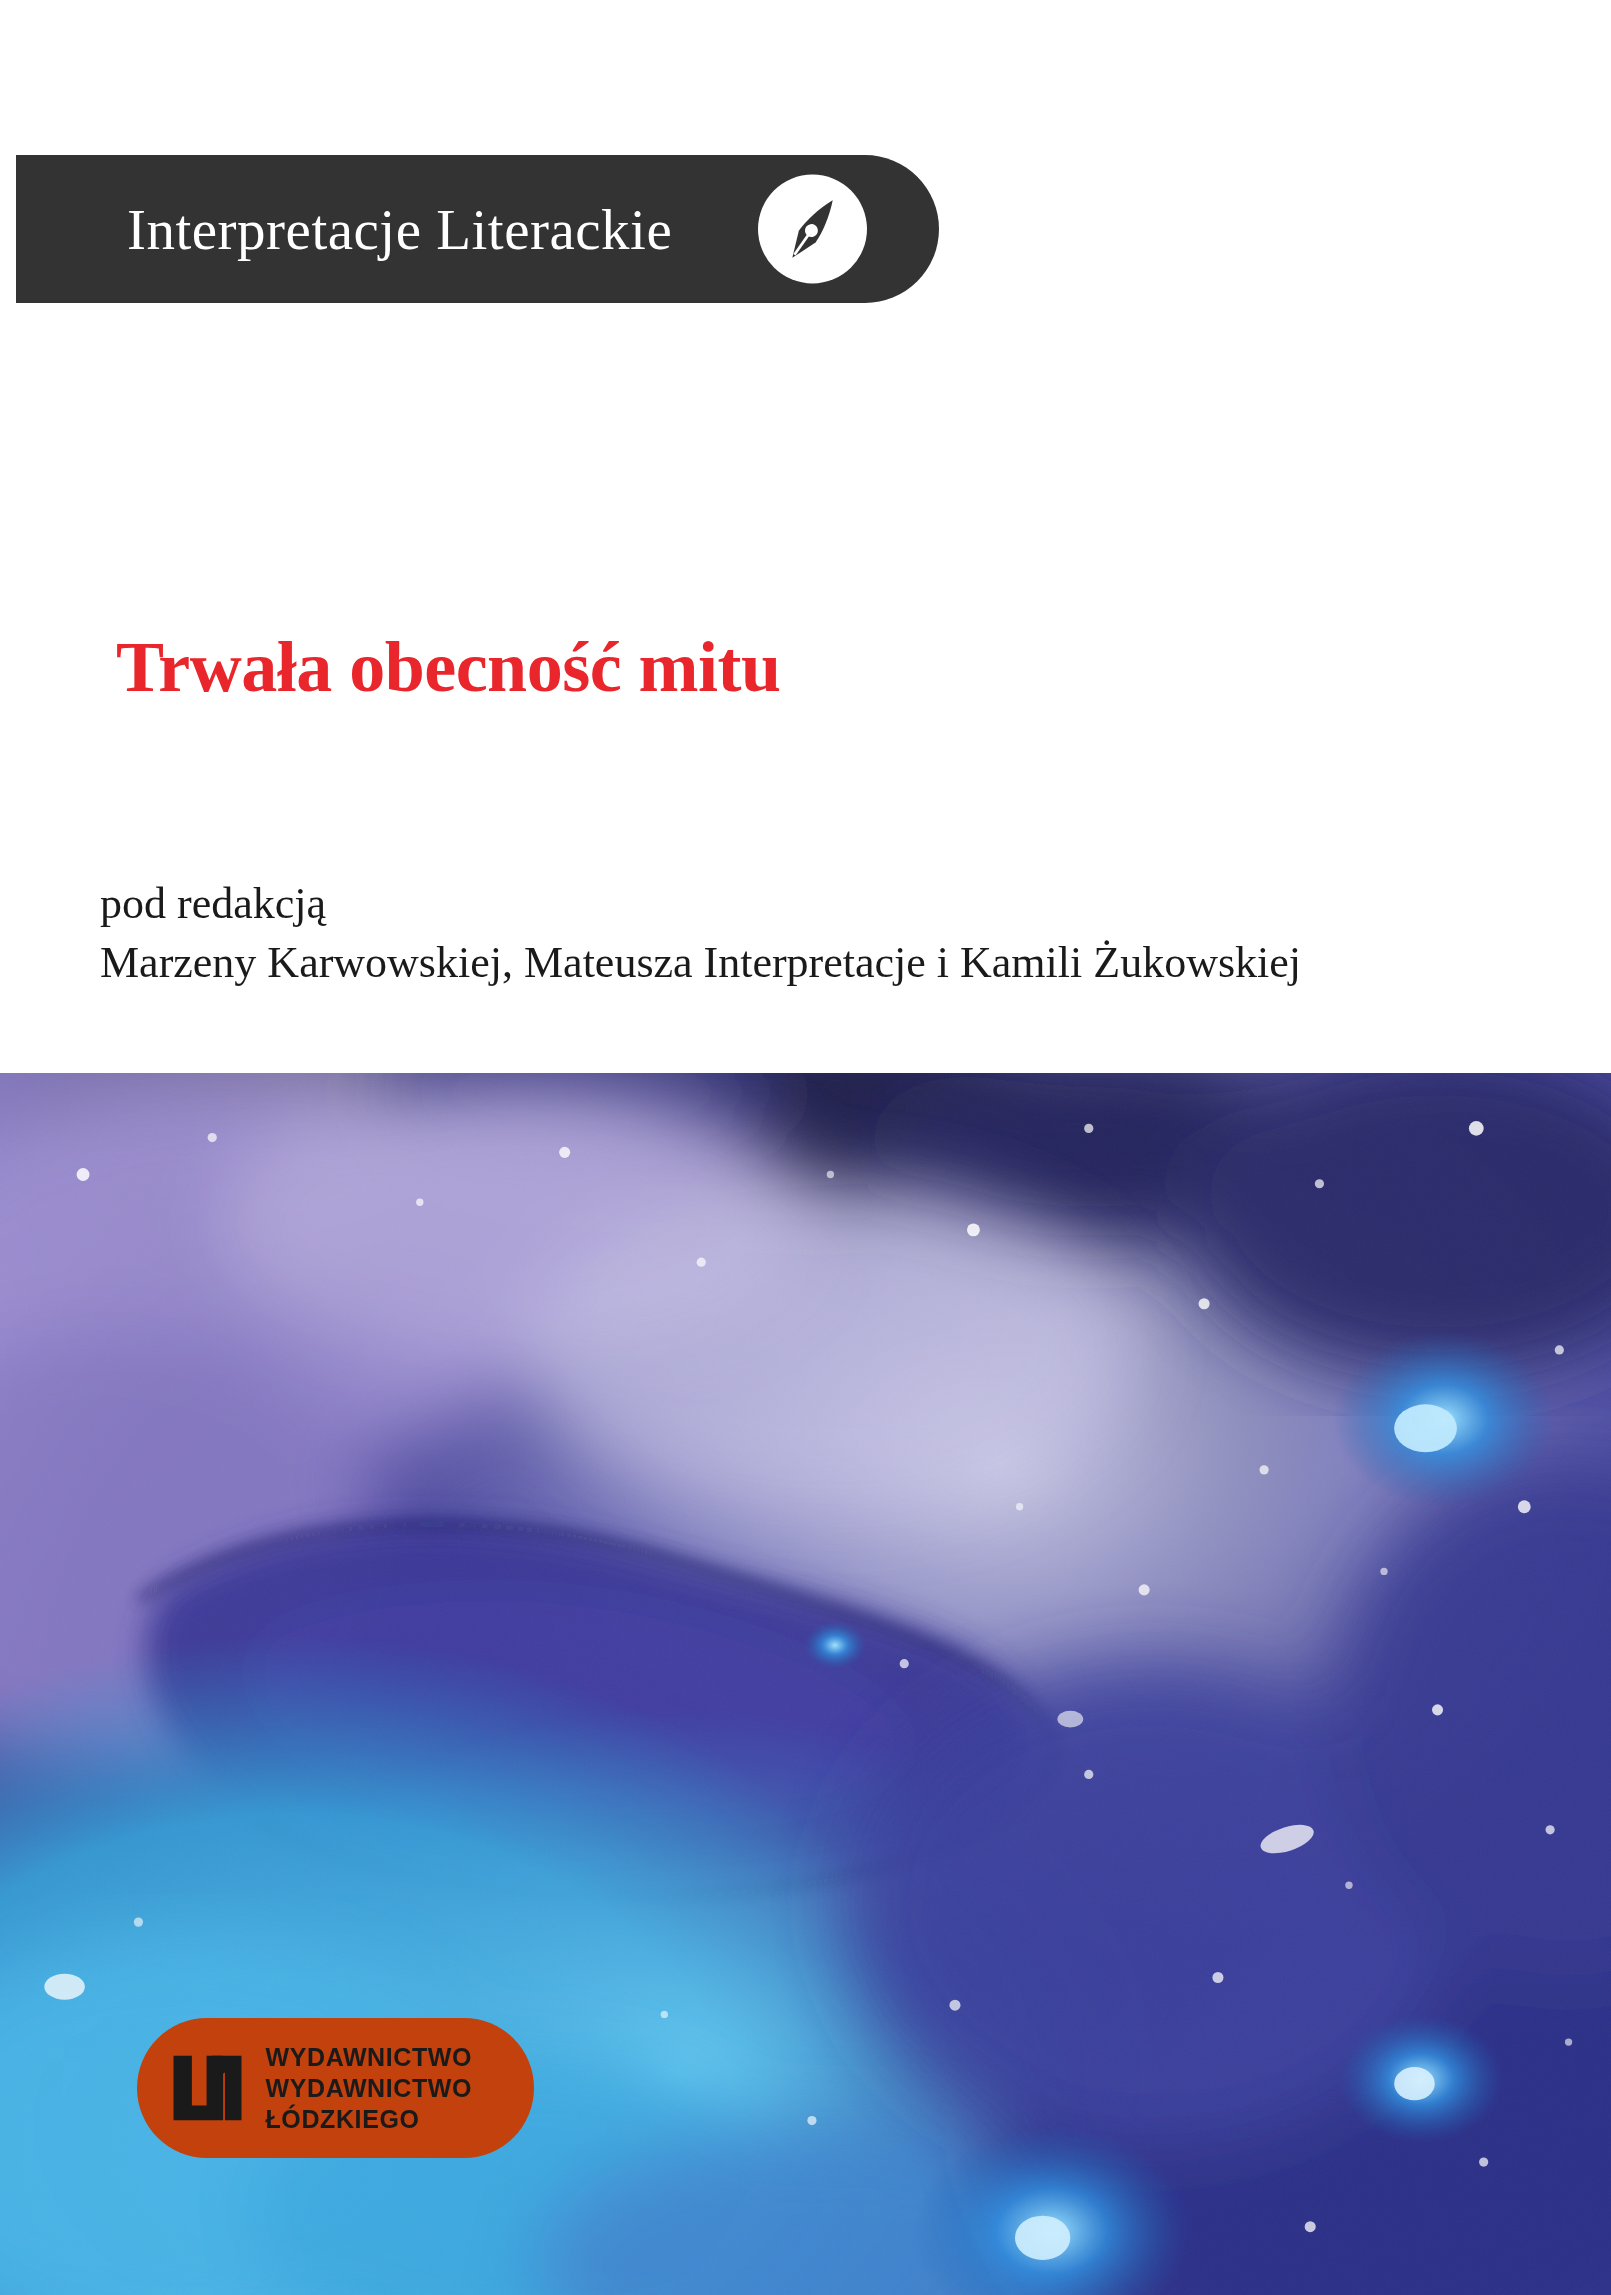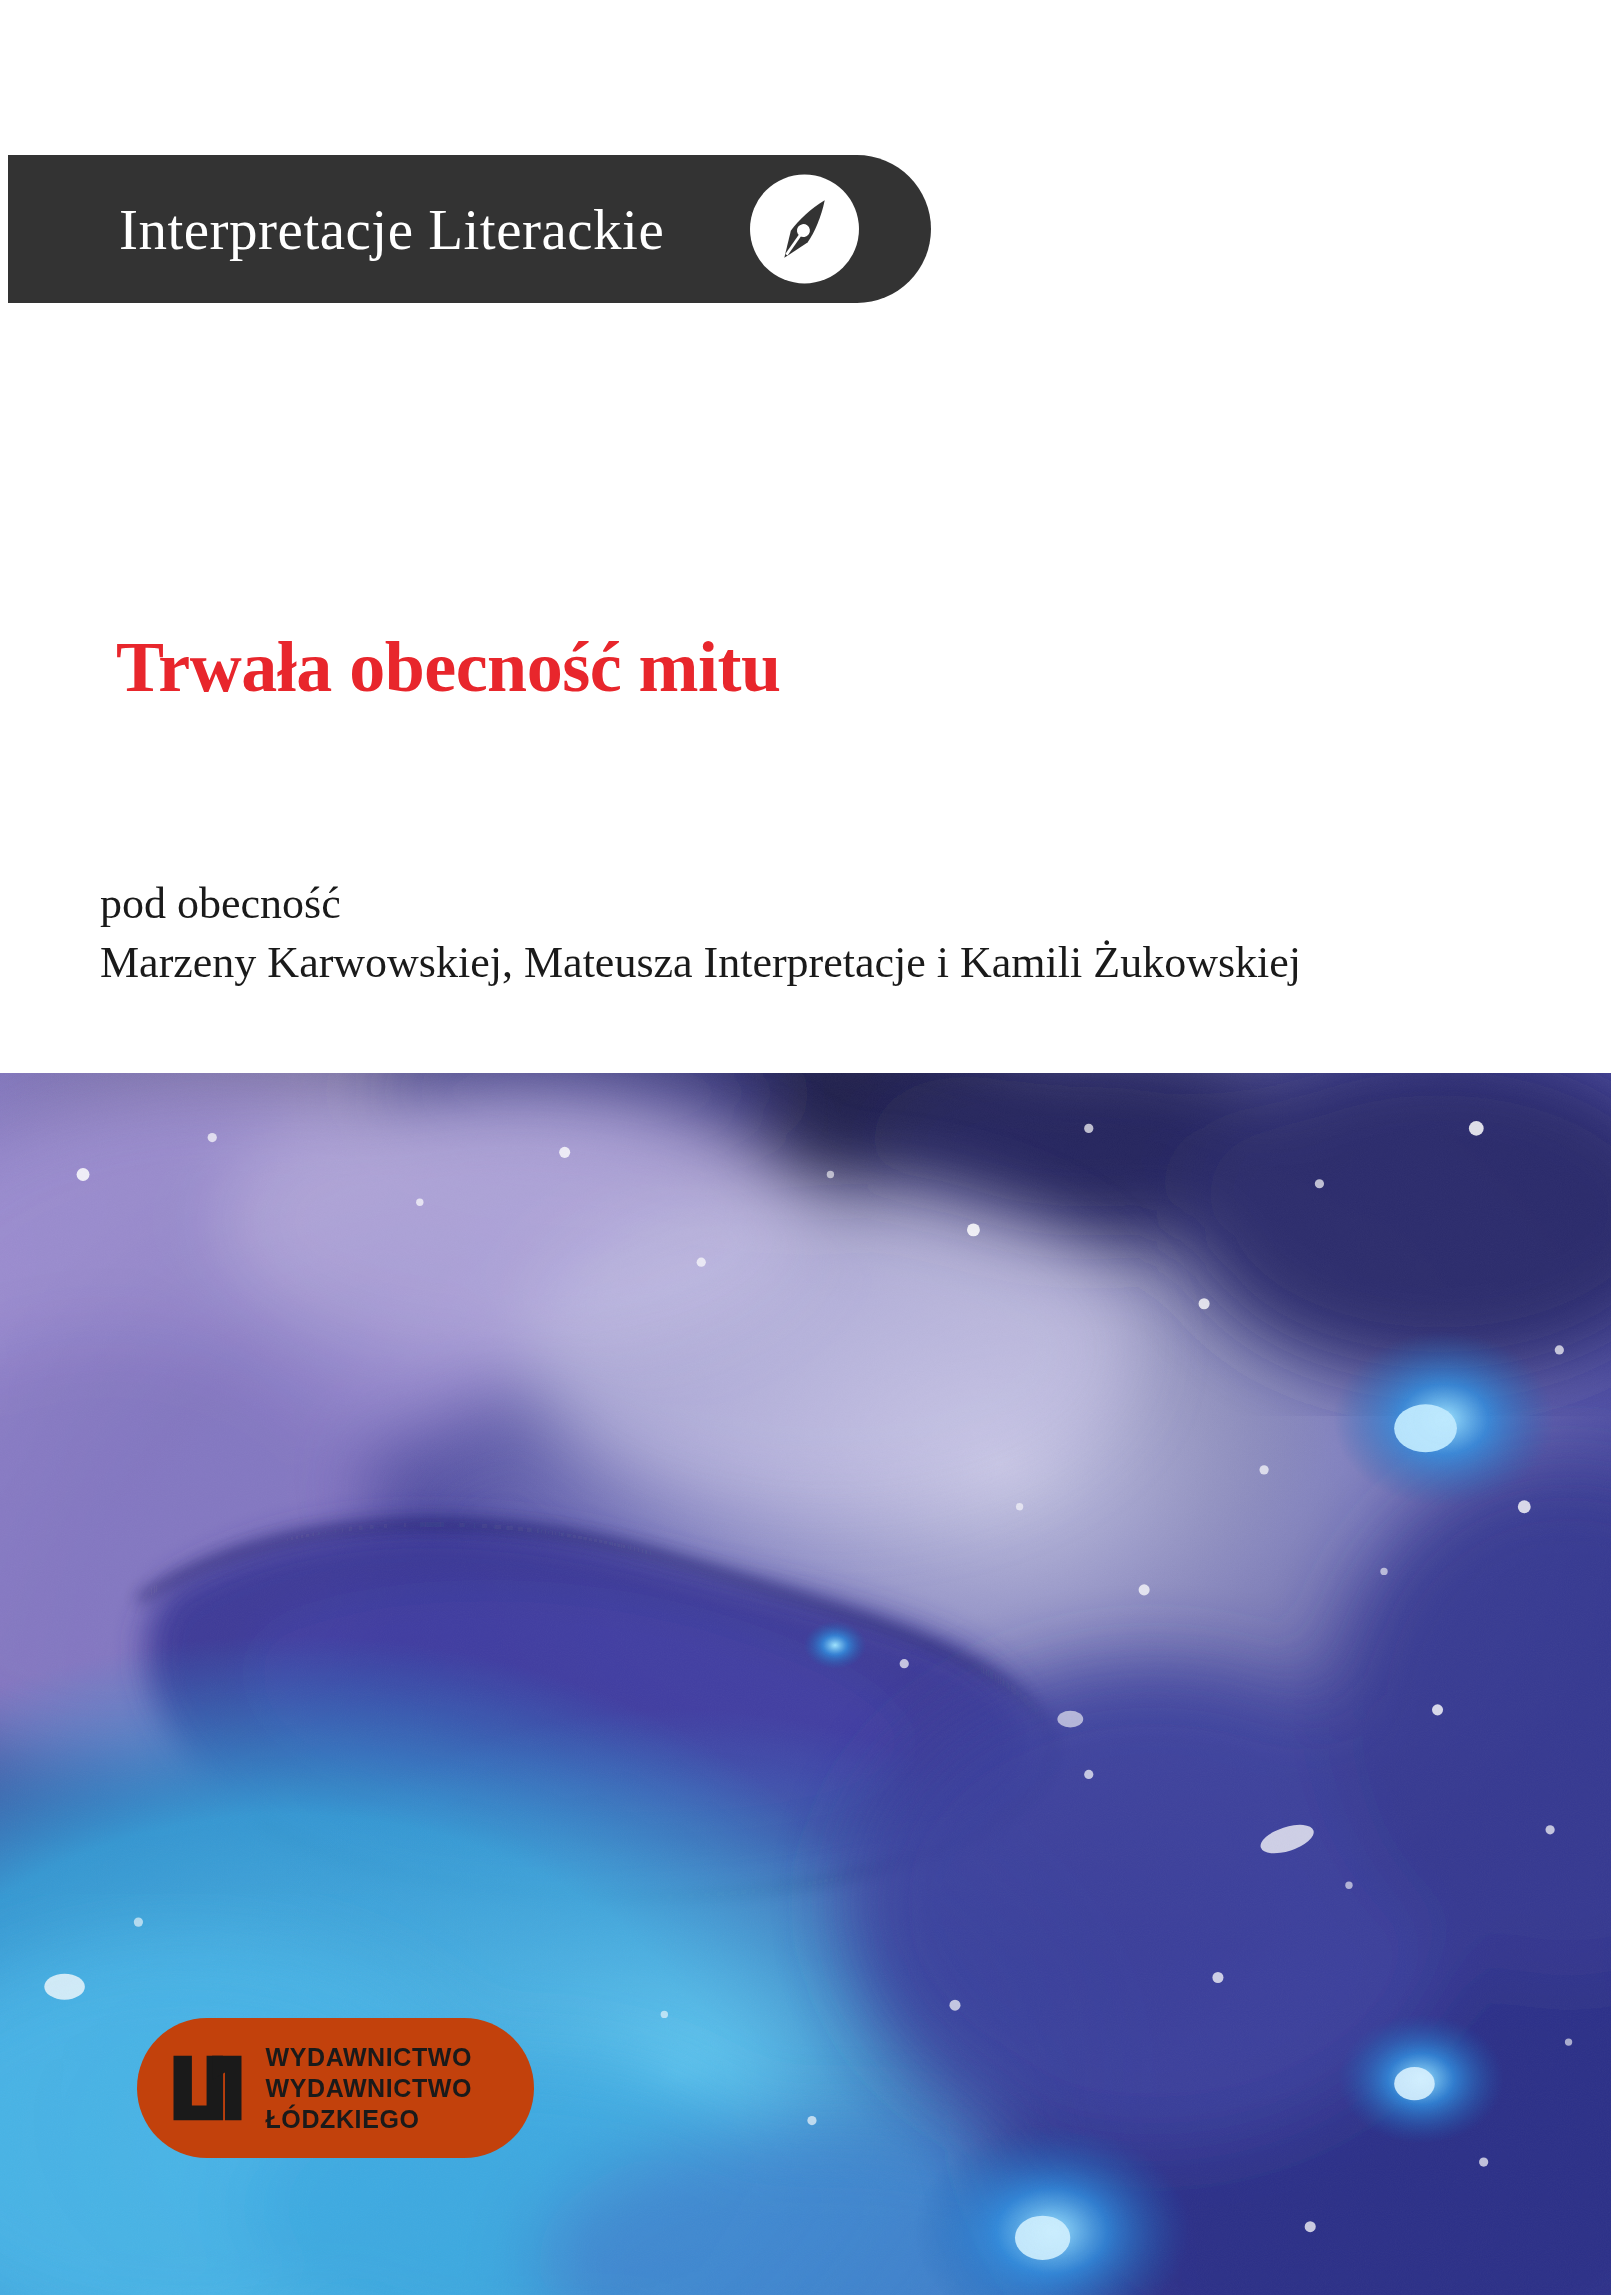--- a/index.html
+++ b/index.html
@@ -11,21 +11,21 @@
     width: 1611px;
     height: 2295px;
     position: relative;
     overflow: hidden;
     font-family: "Liberation Serif", serif;
   }
 
   
   .series-banner {
     position: absolute;
-    left: 8px;
+    left: 16px;
     top: 155px;
     width: 923px;
     height: 148px;
     background: #333333;
     border-top-right-radius: 74px;
     border-bottom-right-radius: 74px;
     display: flex;
     align-items: center;
     box-sizing: border-box;
     padding-left: 111px;
@@ -142,21 +142,21 @@
   </div>
 </div>
 
 <div class="title-block">
   <h1 class="book-title">
     <span class="line1">Trwała obecność mitu</span>
   </h1>
 </div>
 
 <div class="editors-block">
-  <span class="lead">pod obecność</span>
+  <span class="lead">pod redakcją</span>
   <span class="names">Marzeny Karwowskiej, Mateusza Interpretacje i Kamili Żukowskiej</span>
 </div>
 
 <div class="artwork">
   <svg viewBox="0 0 1746 1324" preserveAspectRatio="none" aria-hidden="true">
     <defs>
       <radialGradient id="g-violet" cx="22%" cy="18%" r="55%">
         <stop offset="0%" stop-color="#b0a4da"></stop>
         <stop offset="60%" stop-color="#8a7cc4" stop-opacity="0.85"></stop>
         <stop offset="100%" stop-color="#6f64b4" stop-opacity="0"></stop>

